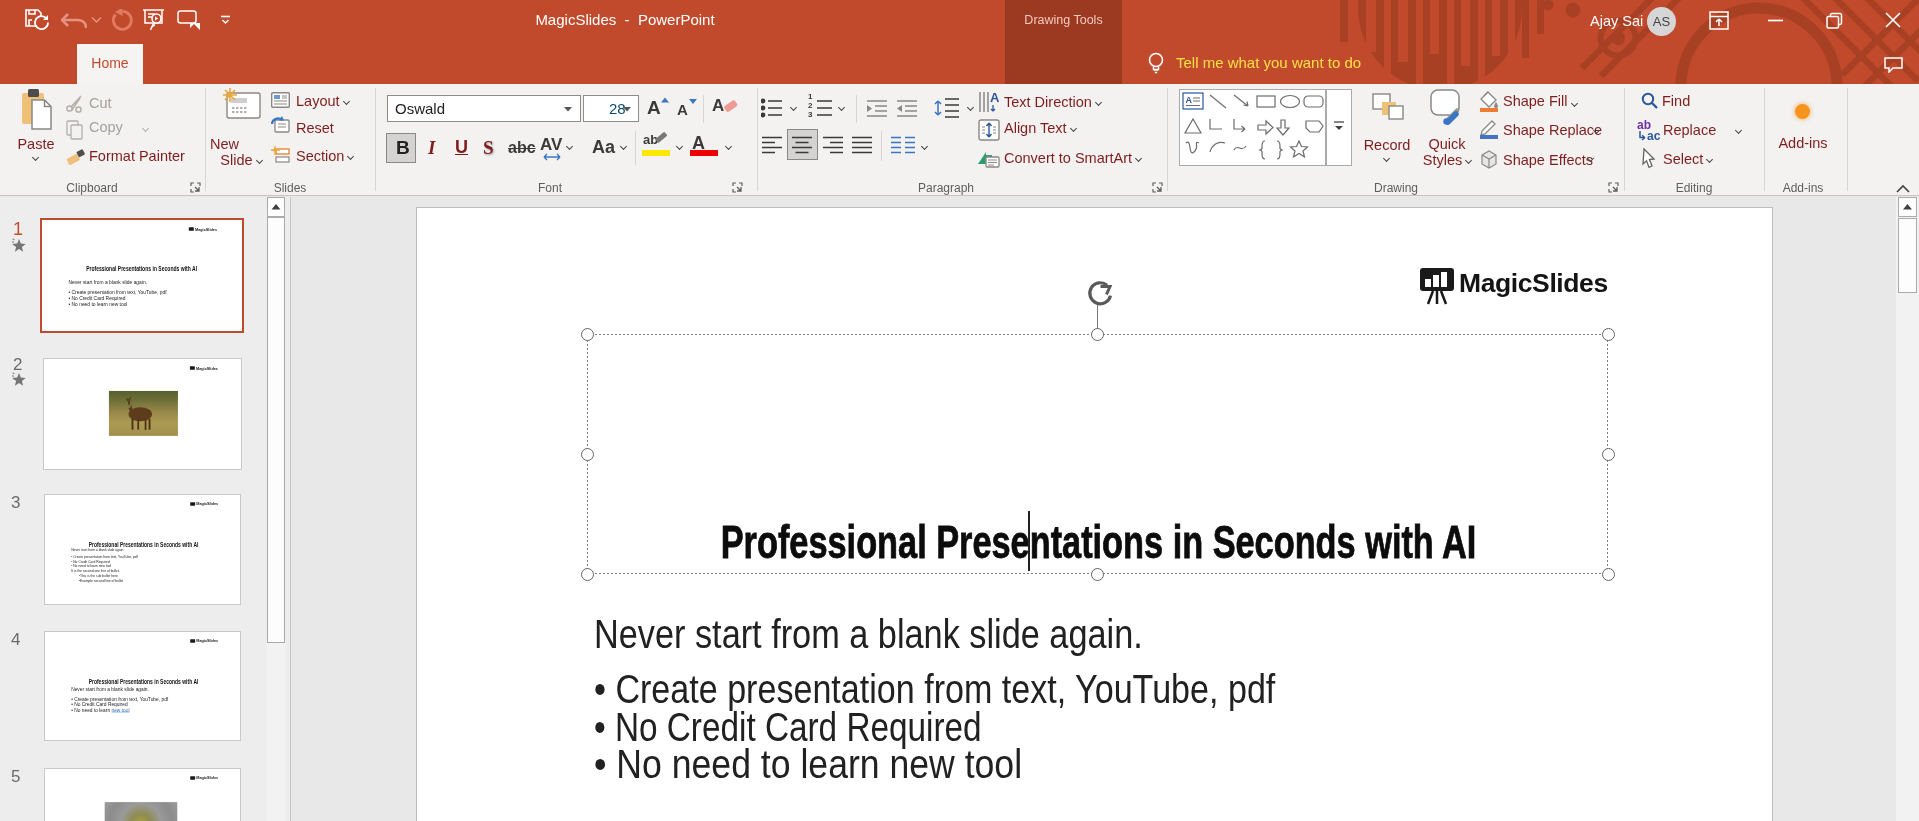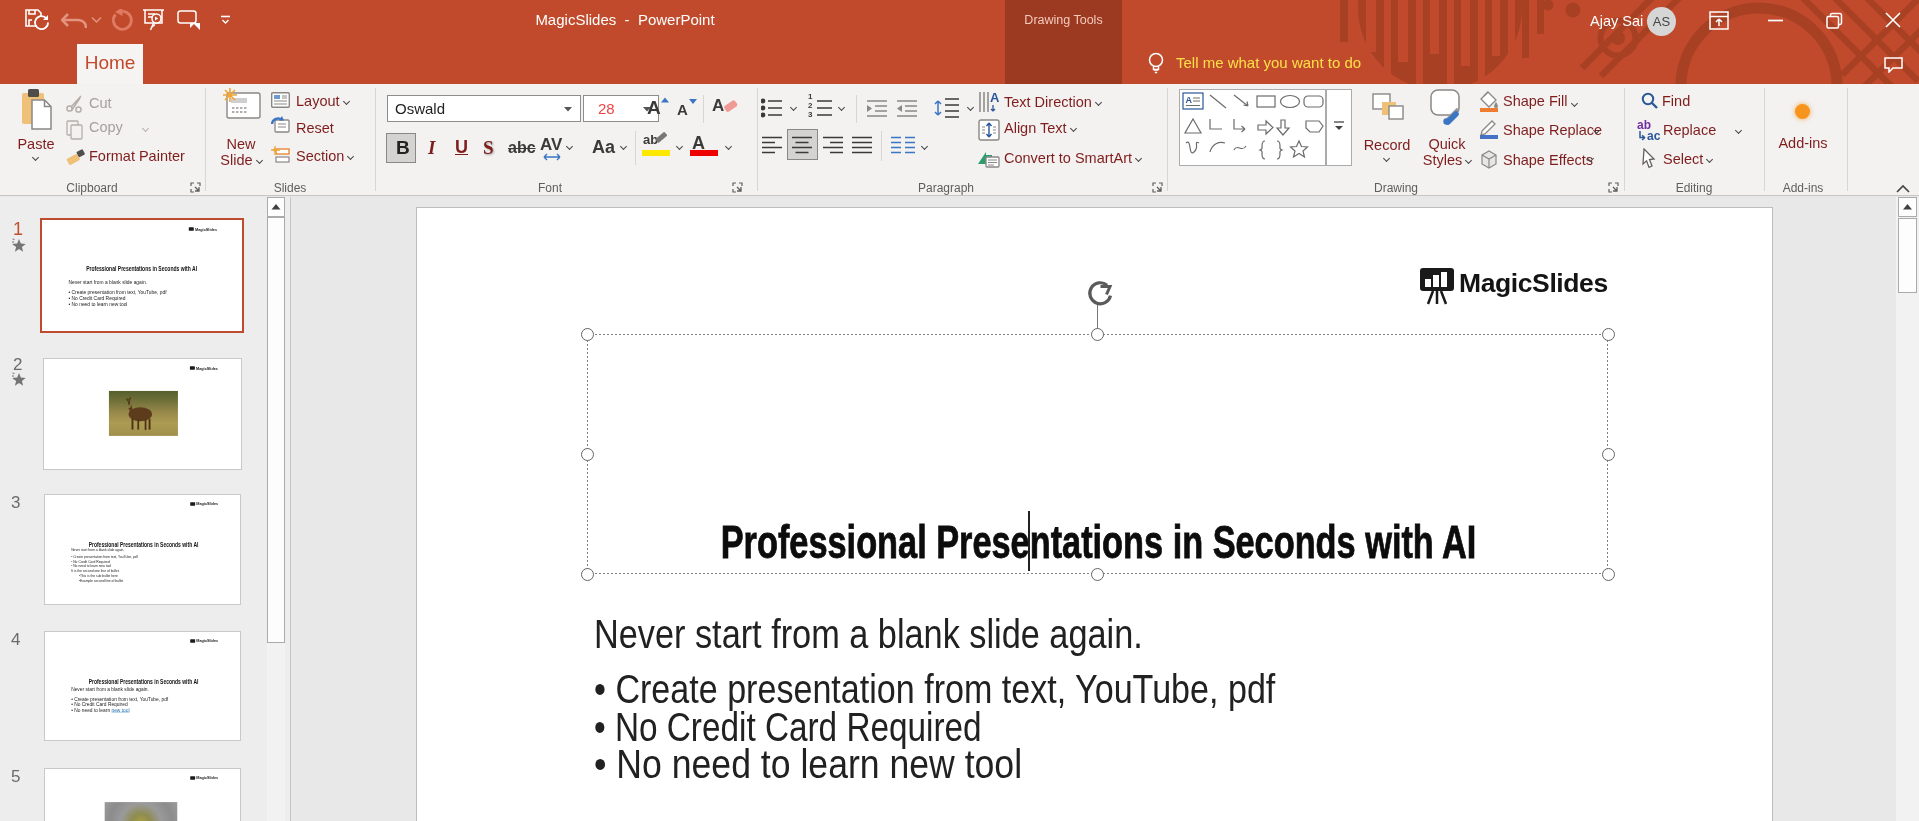--- a/index.html
+++ b/index.html
@@ -5,21 +5,21 @@
 html,body{width:1919px;height:821px;overflow:hidden}
 body{font-family:"Liberation Sans",sans-serif;-webkit-font-smoothing:antialiased}
 #app{position:relative;width:1919px;height:821px;background:#e8e8e8}
 .abs{position:absolute}
 
 #header{position:absolute;left:0;top:0;width:1919px;height:84px;background:#c04a2b;overflow:hidden}
 #ctxband{position:absolute;left:1005px;top:0;width:117px;height:84px;background:#9b3a21}
 #ctxband .t1{position:absolute;top:13px;width:117px;text-align:center;color:#f4cabd;font-size:12.5px}
 .tabs{position:absolute;top:44px;height:40px;color:#fff;font-size:15px}
 .tab{position:absolute;top:0;height:40px;line-height:38px;text-align:center;white-space:nowrap}
-#hometab{position:absolute;left:77px;top:44px;width:66px;height:40px;background:#f5f4f3;color:#c24a2b;text-align:center;line-height:38px;font-size:19px}
+#hometab{position:absolute;left:77px;top:44px;width:66px;height:40px;background:#f5f4f3;color:#c24a2b;text-align:center;line-height:38px;font-size:14px}
 
 #ribbon{position:absolute;left:0;top:84px;width:1919px;height:112px;background:#f3f2f1;border-bottom:1px solid #c8c6c4;color:#3b3a39;font-size:14.5px}
 .gdiv{position:absolute;top:4px;height:103px;width:1px;background:#d8d6d4}
 .glabel{position:absolute;top:97px;font-size:12px;color:#605e5c;text-align:center;white-space:nowrap}
 .chev{display:inline-block;width:5px;height:5px;border-right:1.2px solid #444;border-bottom:1.2px solid #444;transform:rotate(45deg);vertical-align:2px}
 .chevs{position:absolute;width:5px;height:5px;border-right:1.2px solid #444;border-bottom:1.2px solid #444;transform:rotate(45deg)}
 .rtxt{position:absolute;white-space:nowrap;color:#7f1d1d}
 .dtxt{position:absolute;white-space:nowrap;color:#a5a09b}
 .combo{position:absolute;background:#fff;border:1px solid #8f8d8b}
 
@@ -188,21 +188,21 @@
 
  <svg class="abs" style="left:222px;top:4px" width="40" height="36" viewBox="0 0 40 36">
    <rect x="5" y="5" width="33" height="25" rx="2" fill="#fff" stroke="#8a8886" stroke-width="1.4"></rect>
    <rect x="9" y="10" width="16" height="5" fill="#d0cece"></rect>
    <path d="M10 20h15M10 24h15" stroke="#9a9896" stroke-width="1.6" stroke-dasharray="2.5 1.5"></path>
    <g fill="#eda63a">
           <circle cx="8" cy="7" r="2.2"></circle>
           <path d="M8 0v14M1 7h14M3 2l10 10M13 2L3 12" stroke="#eda63a" stroke-width="1.6"></path>
         </g>
  </svg>
- <div class="rtxt" style="left:210px;top:52px;width:62px;text-align:center">New</div>
+ <div class="rtxt" style="left:210px;top:52px;width:62px;text-align:left">New</div>
  <div class="rtxt" style="left:210px;top:68px;width:62px;text-align:center">Slide <span class="chev"></span></div>
  <svg class="abs" style="left:271px;top:8px" width="19" height="16" viewBox="0 0 19 16">
    <rect x="0.7" y="0.7" width="17.6" height="14.6" rx="1" fill="#fff" stroke="#8a8886" stroke-width="1.4"></rect>
    <rect x="3" y="3" width="6" height="4" fill="#6b9bd2"></rect>
         <path d="M11 4h5M11 6h5M3 9h13M3 12h13" stroke="#8a8886" stroke-width="1.2"></path>
  </svg>
  <div class="rtxt" style="left:296px;top:9px">Layout <span class="chev"></span></div>
  <svg class="abs" style="left:271px;top:32px" width="19" height="18" viewBox="0 0 19 18">
    <rect x="4" y="4" width="14" height="12" rx="1" fill="#fff" stroke="#8a8886" stroke-width="1.3"></rect>
    <path d="M7 8h8M7 11h8" stroke="#8a8886" stroke-width="1.1"></path>
@@ -218,21 +218,21 @@
           <path d="M4 0v9M0 4h9" stroke="#eda63a" stroke-width="1.3"></path>
         </g>
  </svg>
  <div class="rtxt" style="left:296px;top:64px">Section <span class="chev"></span></div>
  <div class="glabel" style="left:250px;width:80px">Slides</div>
  <div class="gdiv" style="left:375px"></div>
 
  <div class="combo" style="left:387px;top:11px;width:194px;height:27px;font-size:15px;line-height:25px;padding-left:7px;color:#222">Oswald<svg style="position:absolute;right:8px;top:11px" width="8" height="5">
           <path d="M0 0l4 4.5L8 0z" fill="#555"></path>
         </svg></div>
- <div class="combo" style="left:583px;top:11px;width:76px;height:27px;font-size:15px;line-height:25px;padding-left:14px;color:#ef4444">28<svg style="position:absolute;right:7px;top:11px" width="8" height="5">
+ <div class="combo" style="left:583px;top:11px;width:56px;height:27px;font-size:15px;line-height:25px;padding-left:25px;color:#0c4a6e">28<svg style="position:absolute;right:7px;top:11px" width="8" height="5">
           <path d="M0 0l4 4.5L8 0z" fill="#555"></path>
         </svg></div>
  <div class="rtxt" style="left:647px;top:13px;font-size:19px;font-weight:bold;color:#3b3a39">A</div>
  <svg class="abs" style="left:661px;top:13px" width="8" height="6">
         <path d="M0 5.5l4-5 4 5z" fill="#3a76c4"></path>
       </svg>
  <div class="rtxt" style="left:677px;top:17px;font-size:15px;font-weight:bold;color:#3b3a39">A</div>
  <svg class="abs" style="left:689px;top:15px" width="8" height="6">
         <path d="M0 0l4 5 4-5z" fill="#3a76c4"></path>
       </svg>

